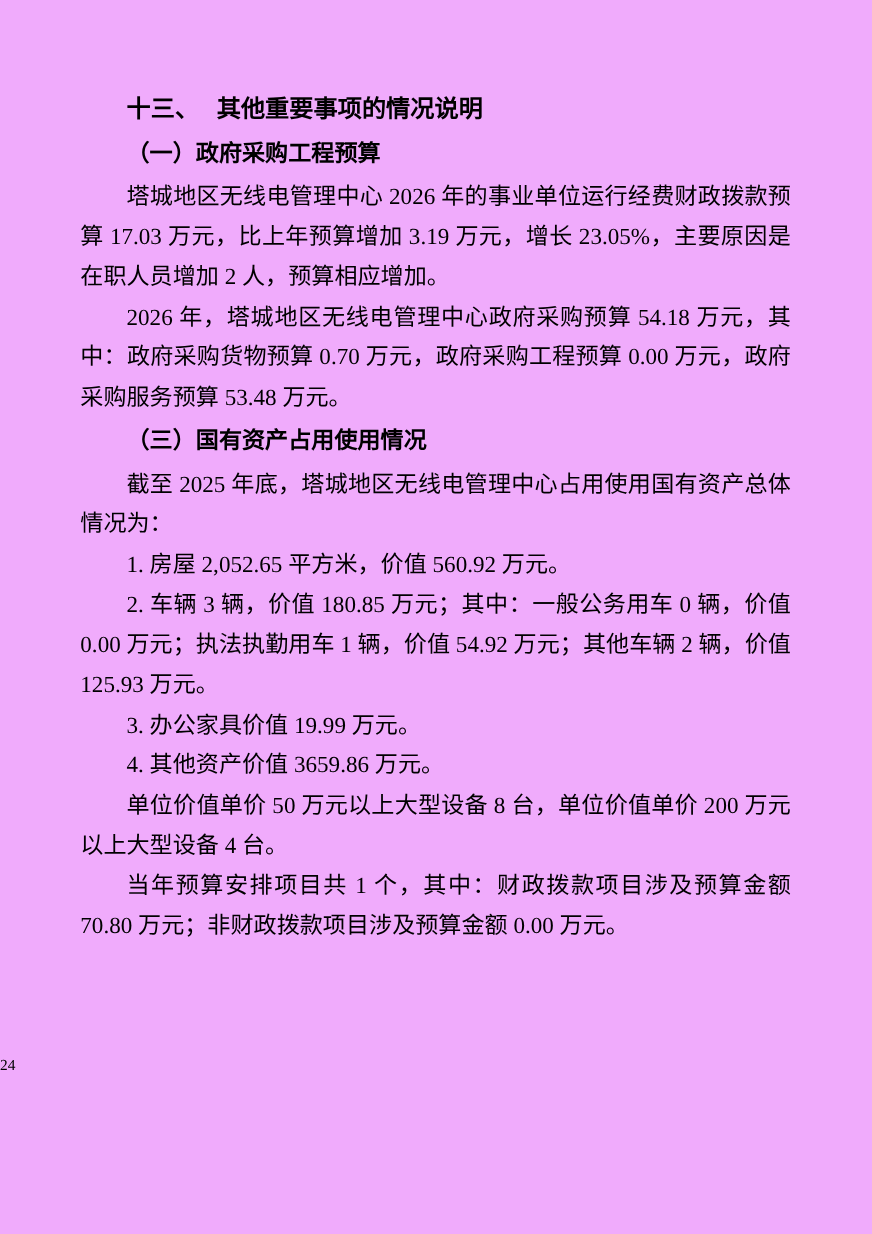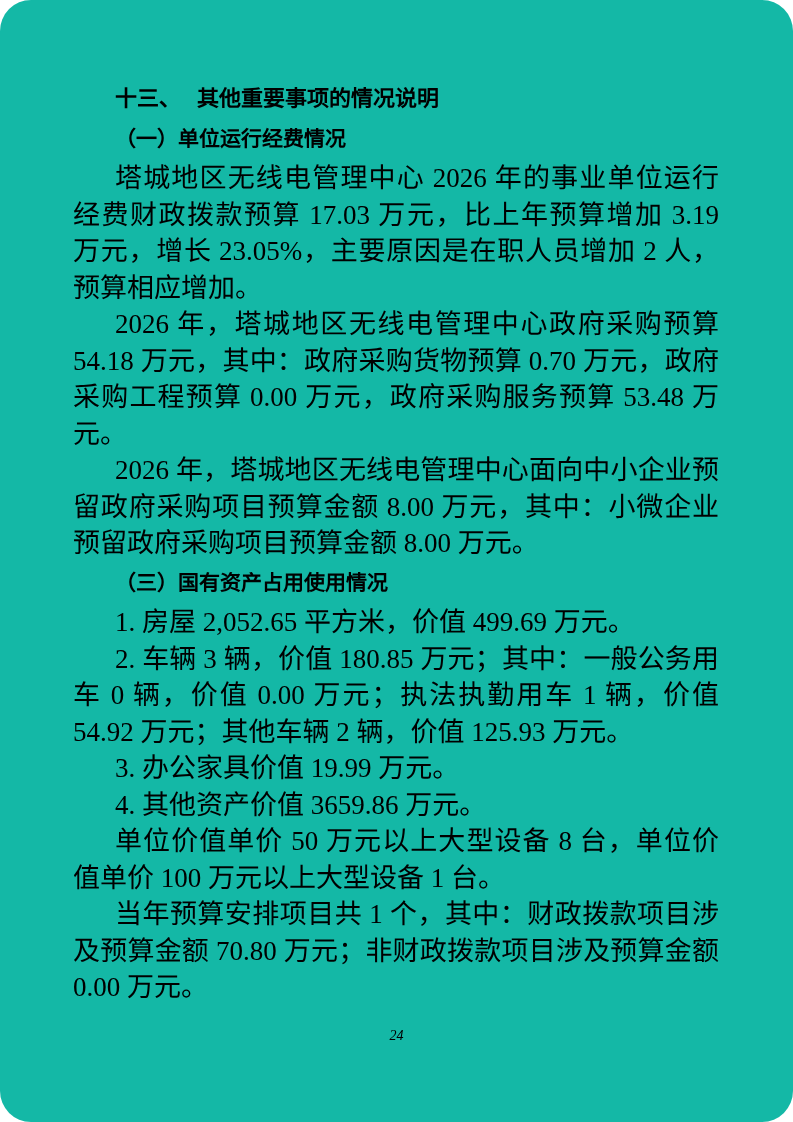--- a/index.html
+++ b/index.html
@@ -4,25 +4,24 @@
 <style>
   html, body {
     margin: 0;
     padding: 0;
     background: #ffffff;
   }
   .page {
     position: relative;
     width: 793px;
     height: 1122px;
-    background: #14b8a6;
+    background: #f0abfc;
     color: #000000;
     font-family: "Liberation Serif", "DejaVu Serif", serif;
     overflow: hidden;
-    border-radius: 31px;
   }
   .content {
     position: absolute;
     left: 73px;
     top: 81px;
     width: 646px;
   }
   .doc-title {
     font-size: 22px;
     line-height: 36.5px;
@@ -35,63 +34,61 @@
     margin-right: 16px;
   }
   .section-title {
     font-size: 21px;
     line-height: 36.5px;
     font-weight: 700;
     margin: 3px 0 3px 0;
     text-indent: 42px;
   }
   .para {
-    font-size: 27px;
+    font-size: 21px;
     line-height: 36.5px;
     margin: 0;
     text-indent: 42px;
     text-align: justify;
   }
   .page-number {
     position: absolute;
-    top: 1028px;
+    top: 962px;
     left: 0;
     width: 100%;
-    text-align: center;
     font-size: 14px;
     line-height: 16px;
     color: #000000;
-    font-style: italic;
   }
 </style>
 </head>
 <body>
 
 <div class="page">
   <div class="content">
 
     <h1 class="doc-title"><span class="num">十三、</span><span>其他重要事项的情况说明</span></h1>
 
     <section>
-      <h2 class="section-title">（一）单位运行经费情况</h2>
+      <h2 class="section-title">（一）政府采购工程预算</h2>
       <p class="para">塔城地区无线电管理中心 2026 年的事业单位运行经费财政拨款预算 17.03 万元，比上年预算增加 3.19 万元，增长 23.05%，主要原因是在职人员增加 2 人，预算相应增加。</p>
     </section>
 
     <section>
       <p class="para">2026 年，塔城地区无线电管理中心政府采购预算 54.18 万元，其中：政府采购货物预算 0.70 万元，政府采购工程预算 0.00 万元，政府采购服务预算 53.48 万元。</p>
-      <p class="para">2026 年，塔城地区无线电管理中心面向中小企业预留政府采购项目预算金额 8.00 万元，其中：小微企业预留政府采购项目预算金额 8.00 万元。</p>
     </section>
 
     <section>
       <h2 class="section-title">（三）国有资产占用使用情况</h2>
-      <p class="para">1. 房屋 2,052.65 平方米，价值 499.69 万元。</p>
+      <p class="para">截至 2025 年底，塔城地区无线电管理中心占用使用国有资产总体情况为：</p>
+      <p class="para">1. 房屋 2,052.65 平方米，价值 560.92 万元。</p>
       <p class="para">2. 车辆 3 辆，价值 180.85 万元；其中：一般公务用车 0 辆，价值 0.00 万元；执法执勤用车 1 辆，价值 54.92 万元；其他车辆 2 辆，价值 125.93 万元。</p>
       <p class="para">3. 办公家具价值 19.99 万元。</p>
       <p class="para">4. 其他资产价值 3659.86 万元。</p>
-      <p class="para">单位价值单价 50 万元以上大型设备 8 台，单位价值单价 100 万元以上大型设备 1 台。</p>
+      <p class="para">单位价值单价 50 万元以上大型设备 8 台，单位价值单价 200 万元以上大型设备 4 台。</p>
     </section>
 
     <section>
       <p class="para">当年预算安排项目共 1 个，其中：财政拨款项目涉及预算金额 70.80 万元；非财政拨款项目涉及预算金额 0.00 万元。</p>
     </section>
 
   </div>
 
   <div class="page-number">24</div>
 </div>

